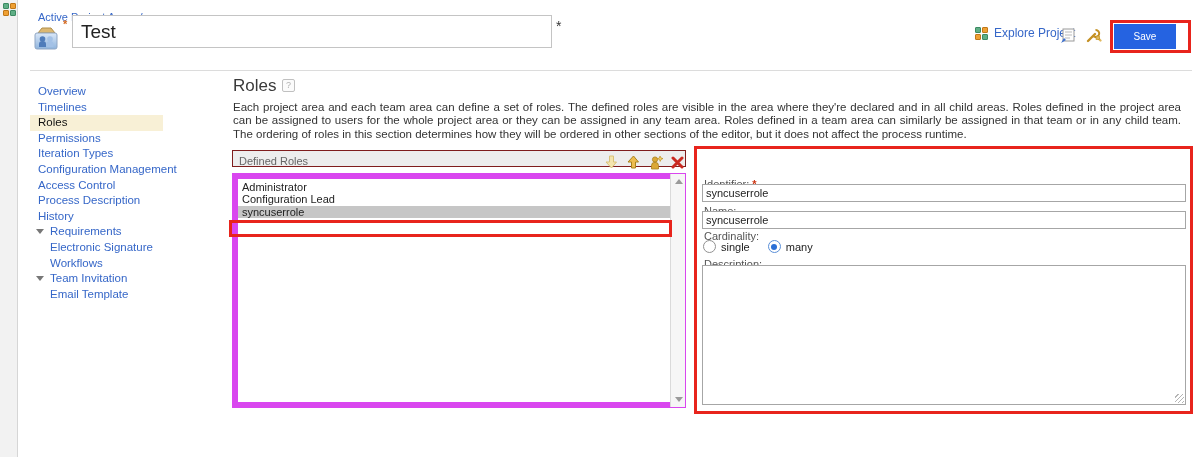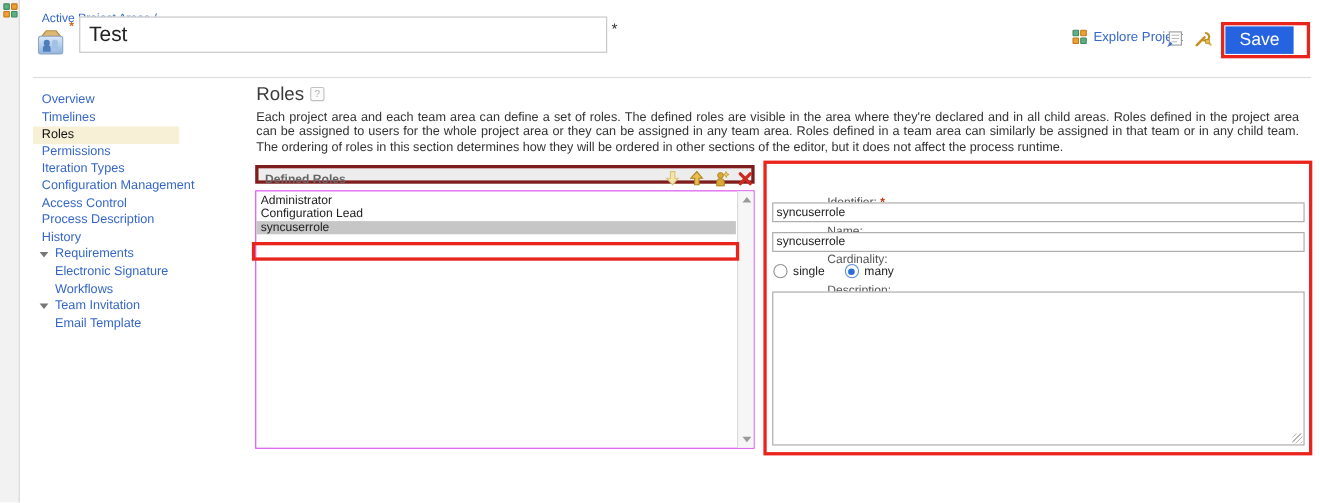--- a/index.html
+++ b/index.html
@@ -17,59 +17,59 @@
   .breadcrumb { position:absolute; left:38px; top:11px; font-size:11px; color:#3667c8; cursor:pointer; }
   .proj-icon { position:absolute; left:32px; top:24px; }
   .dirty-star { position:absolute; left:63px; top:18px; font-size:11px; color:#d4691f; font-weight:bold; }
   .name-input { position:absolute; left:72px; top:15px; width:480px; height:33px; border:1px solid #c4c4c4; font-size:19px; color:#222; padding:0 8px; font-family:"Liberation Sans", sans-serif; }
   .name-star { position:absolute; left:556px; top:18px; font-size:14px; color:#333; }
 
   .explore-wrap { position:absolute; left:975px; top:26px; display:flex; align-items:center; gap:6px; cursor:pointer; }
   .explore-label { font-size:12px; color:#3667c8; }
   .hdr-icon { position:absolute; top:28px; cursor:pointer; }
   .save-annotation { position:absolute; left:1110px; top:20px; width:81px; height:33px; border:3px solid #e8241c; background:#fff; pointer-events:none; }
-  .save-btn { position:absolute; left:1114px; top:24px; width:62px; height:25px; background:#2563e1; color:#fff; font-size:16px; border:none; display:flex; align-items:center; justify-content:center; cursor:pointer; font-family:"Liberation Sans", sans-serif; }
+  .save-btn { position:absolute; left:1114px; top:24px; width:62px; height:25px; background:#2563e1; color:#fff; font-size:10px; border:none; display:flex; align-items:center; justify-content:center; cursor:pointer; font-family:"Liberation Sans", sans-serif; }
 
   .hdr-divider { position:absolute; left:30px; top:70px; width:1162px; height:1px; background:#dcdcdc; }
 
   
   .sidebar { position:absolute; left:30px; top:84px; width:200px; }
   .nav-item { position:relative; font-size:11.5px; line-height:15.6px; color:#3667c8; padding-left:8px; white-space:nowrap; width:133px; cursor:pointer; }
   .nav-item.selected { background:#f8f0d6; color:#111; }
   .nav-item.indent { padding-left:20px; }
   .nav-item.expander { padding-left:20px; }
   .tri { position:absolute; left:6px; top:5px; width:0; height:0; border-left:4px solid transparent; border-right:4px solid transparent; border-top:5px solid #777; }
 
   
   .page-title { position:absolute; left:233px; top:76px; font-size:17px; color:#3a3a3a; }
   .help-icon { position:absolute; left:282px; top:79px; width:13px; height:13px; border:1px solid #c0c0c0; border-radius:2px; background:#fbfbfb; color:#b0b0b0; font-size:9px; text-align:center; line-height:11px; cursor:pointer; }
   .desc { position:absolute; left:233px; top:101px; width:948px; font-size:11.5px; line-height:13.4px; color:#333; text-align:justify; }
 
   
-  .panel-hdr { position:absolute; height:17px; background:#ededed; border:3px solid #7f1d1d; font-size:11px; font-weight:bold; color:#666; line-height:21px; padding-left:6px; }
+  .panel-hdr { position:absolute; height:17px; background:#ededed; border:1px solid #7f1d1d; font-size:11px; font-weight:normal; color:#666; line-height:21px; padding-left:6px; }
   .dr-hdr { left:232px; top:150px; width:454px; }
   .rd-hdr { left:702px; top:151px; width:484px; }
 
   .dr-toolbar { position:absolute; left:604px; top:152px; display:flex; gap:7px; align-items:center; height:20px; }
   .tb-icon { width:15px; height:15px; display:flex; align-items:center; justify-content:center; cursor:pointer; }
 
-  .dr-list { position:absolute; left:232px; top:173px; width:454px; height:235px; background:#fff; border:1px solid #d946ef; }
+  .dr-list { position:absolute; left:232px; top:173px; width:454px; height:235px; background:#fff; border:6px solid #d946ef; }
   .dr-row { font-size:11px; line-height:12.4px; color:#222; padding-left:4px; width:436px; white-space:nowrap; cursor:pointer; }
   .dr-row.selected { background:#c6c6c6; }
   .dr-scroll { position:absolute; left:670px; top:174px; width:15px; height:233px; background:#f6f6f6; border-left:1px solid #dadada; }
   .sb-btn { position:absolute; left:2px; width:11px; height:11px; display:flex; align-items:center; justify-content:center; cursor:pointer; }
   .sb-up { top:2px; } .sb-down { bottom:2px; }
   .tri-up { width:0; height:0; border-left:4px solid transparent; border-right:4px solid transparent; border-bottom:5px solid #9a9a9a; }
   .tri-down { width:0; height:0; border-left:4px solid transparent; border-right:4px solid transparent; border-top:5px solid #9a9a9a; }
 
   .row-annotation { position:absolute; left:229px; top:220px; width:443px; height:17px; border:3px solid #e8241c; pointer-events:none; }
   .rd-annotation { position:absolute; left:694px; top:146px; width:499px; height:268px; border:3px solid #e8241c; pointer-events:none; }
 
   
-  .fld-label { position:absolute; font-size:11px; color:#555;margin-left:48px; }
+  .fld-label { position:absolute; font-size:11px; color:#555; }
   .req { color:#cc3311; font-weight:bold; }
   .fld-input { position:absolute; left:702px; width:484px; height:18px; border:1px solid #a6a6a6; font-size:11px; color:#222; padding:0 3px; font-family:"Liberation Sans", sans-serif; }
   .radio-row { position:absolute; left:703px; top:240px; display:flex; align-items:center; font-size:11px; color:#222; }
   .radio { width:13px; height:13px; border-radius:50%; background:#fff; border:1px solid #919191; margin-right:5px; cursor:pointer; position:relative; }
   .radio.checked { border:1px solid #5a8fd8; }
   .radio.checked::after { content:""; position:absolute; left:2.5px; top:2.5px; width:6px; height:6px; border-radius:50%; background:#2a6fd6; }
   .rlabel { margin-right:18px; cursor:default; }
   .desc-area { position:absolute; left:702px; top:265px; width:484px; height:140px; border:1px solid #a6a6a6; resize:none; font-family:"Liberation Sans", sans-serif; font-size:11px; padding:3px; }
   .resize-grip { position:absolute; left:1175px; top:394px; width:9px; height:9px; background:
      repeating-linear-gradient(135deg, transparent 0 2px, #b5b5b5 2px 3px); cursor:nwse-resize; }

